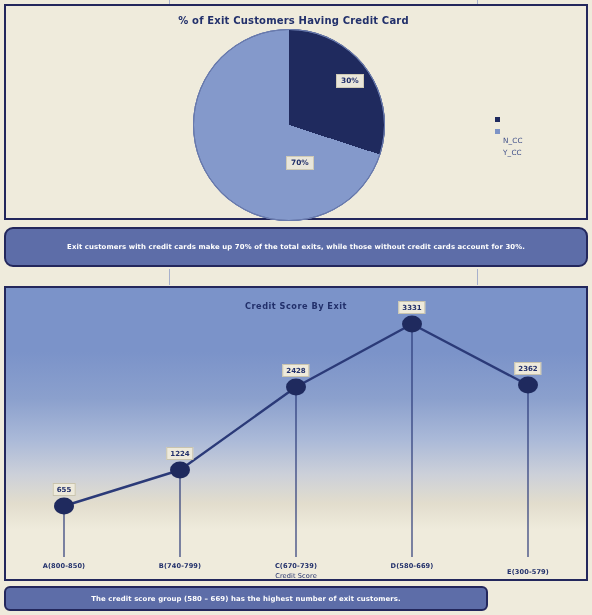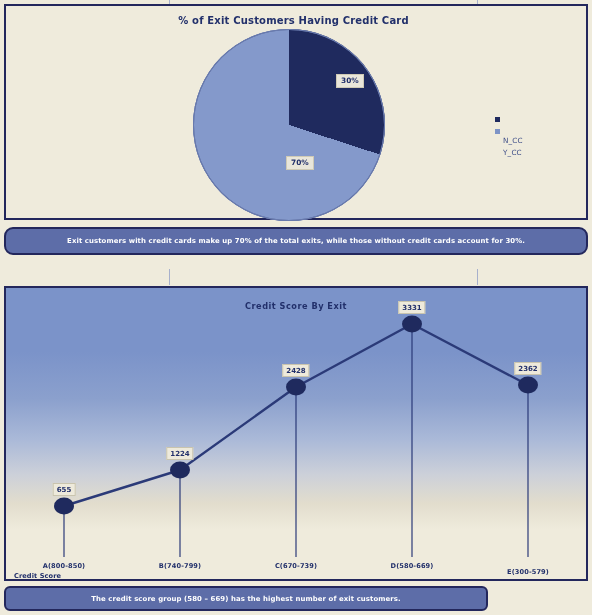--- a/index.html
+++ b/index.html
@@ -131,21 +131,21 @@
     display: flex;
     align-items: center;
     justify-content: center;
     text-align: center;
     letter-spacing: .1px;
   }
   #banner-top {
     left: 4px;
     top: 227px;
     width: 584px;
-    height: 28px;
+    height: 40px;
   }
   #banner-bottom {
     left: 4px;
     top: 586px;
     width: 484px;
     height: 25px;
     border-radius: 6px;
   }
 
   
@@ -208,24 +208,25 @@
     font-size: 6.6px;
     font-weight: bold;
     color: #22306b;
     transform: translateX(-50%);
     white-space: nowrap;
     letter-spacing: .1px;
   }
 
   #x-axis-title {
     position: absolute;
-    left: 8px;
+    left: 0;
     right: 0;
+    text-align: center;
     font-size: 6.6px;
-    font-weight: bold;
+    font-weight: normal;
     color: #22306b;
     letter-spacing: .1px;
   }
 </style>
 </head>
 <body>
 
 <div id="page">
 
   <div class="guide-line" style="left:169px; top:0px; height:8px;"></div>

